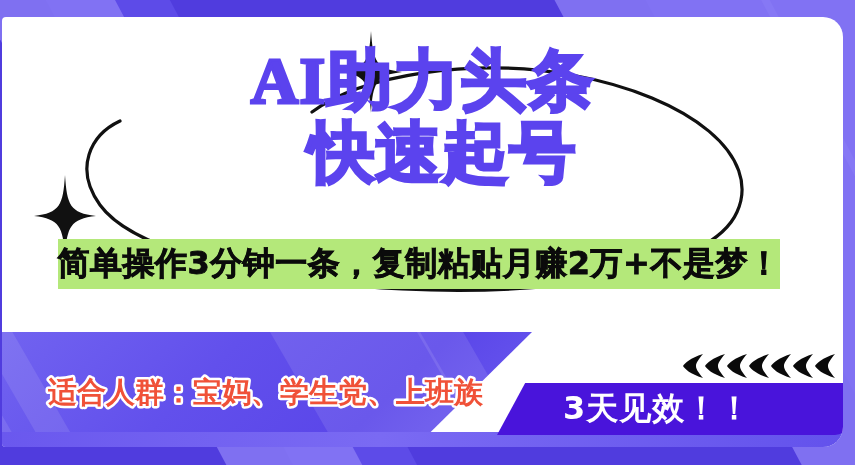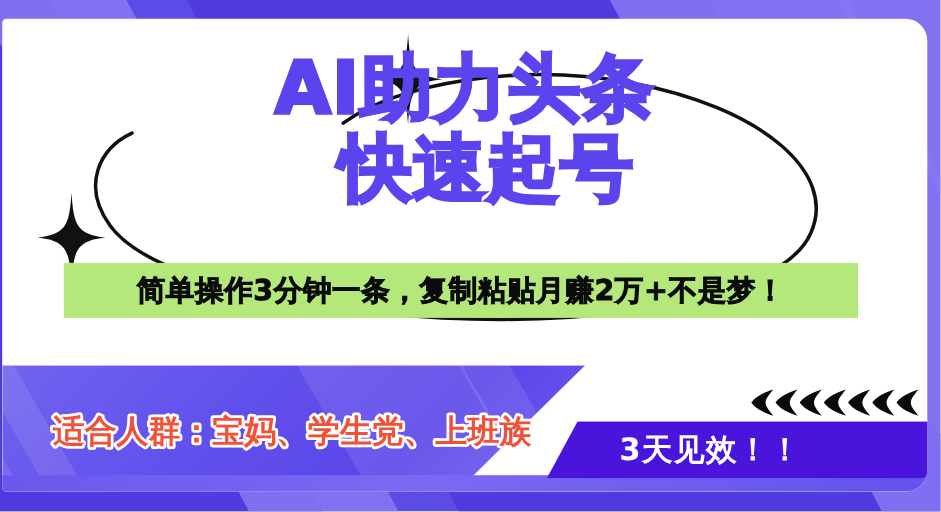--- a/index.html
+++ b/index.html
@@ -51,36 +51,36 @@
     text-align:center;
     color:#5B43EE;
     font-family:"DejaVu Sans", sans-serif;
     font-weight:bold;
     font-size:66px;
     line-height:72px;
     letter-spacing:1px;
     -webkit-text-stroke:3px #5B43EE;
     white-space:nowrap;
   }
-  .headline .l1 { display:block; }
+  .headline .l1 { display:block;font-family:Liberation Serif, serif; }
   .headline .l2 { display:block;padding-left:40px; }
 
   
   .green-banner {
     position:absolute;
     left:56px; top:222px;
     width:722px; height:50px;
     background:#B4E87A;
     display:flex; align-items:center; justify-content:center;
   }
   .green-banner .gtxt {
     color:#0B0B0B;
     font-family:"DejaVu Sans", sans-serif;
     font-weight:bold;
-    font-size:26px;
+    font-size:32px;
     letter-spacing:.5px;
     white-space:nowrap;
     -webkit-text-stroke:.8px #0B0B0B;
   }
 
   
   .bottom-left {
     position:absolute;
     left:0; top:315px;
     width:530px; height:115px;
@@ -110,21 +110,21 @@
     background:#4914DB;
     border-radius:0 0 14px 0;
     clip-path:polygon(8% 0, 100% 0, 100% 100%, 0 100%);
     display:flex; align-items:center;
   }
   .cta-bar .cta-txt {
     margin-left:66px;
     color:#FFFFFF;
     font-family:"DejaVu Sans", sans-serif;
     font-weight:bold;
-    font-size:28px;
+    font-size:32px;
     white-space:nowrap;
     letter-spacing:1px;
   }
 
   
   .chevrons { position:absolute; left:680px; top:336px; display:flex; gap:0px; }
 </style>
 </head>
 <body>
 

